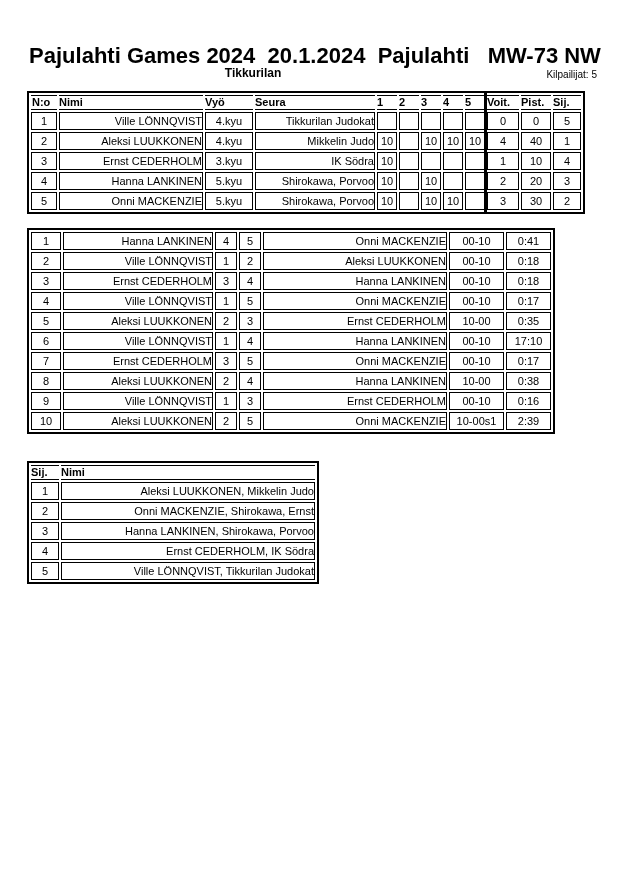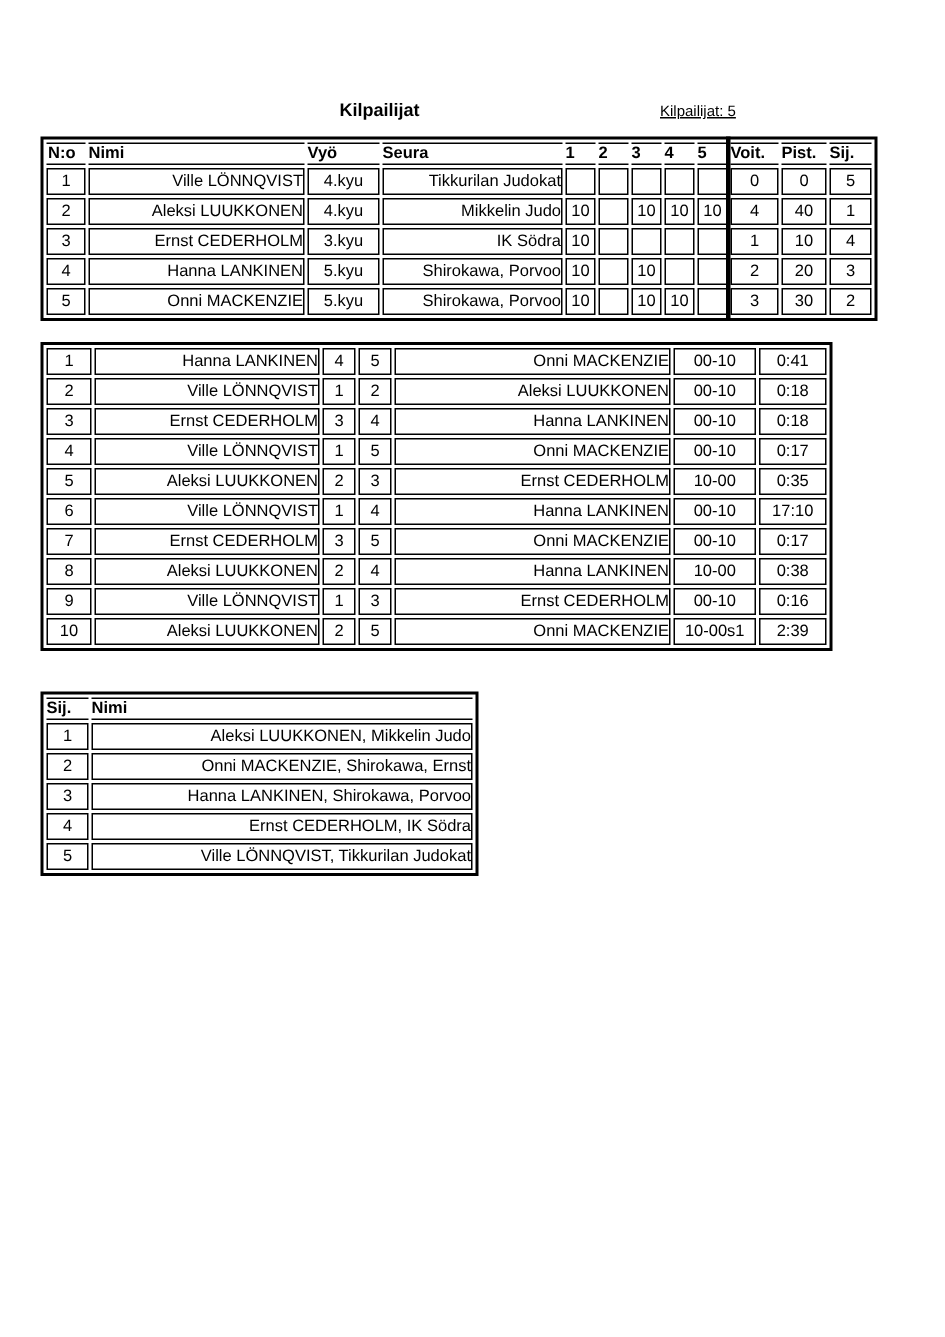--- a/index.html
+++ b/index.html
@@ -1,40 +1,41 @@
 <!DOCTYPE html>
 <html><head>
 <meta charset="utf-8">
 <style>
   html,body{margin:0;padding:0;background:#fff;}
   .doc{position:relative;width:630px;height:891px;background:#ffffff;
        font-family:"Liberation Sans",sans-serif;color:#000;overflow:hidden;}
   .title{position:absolute;top:43px;left:0;width:630px;text-align:center;
          font-size:22px;font-weight:bold;white-space:pre;letter-spacing:0px;}
   .hd{position:absolute;font-size:12px;font-weight:bold;text-align:center;white-space:nowrap;}
-  .count{position:absolute;top:69px;left:440px;width:157px;
-         font-size:10px;white-space:nowrap;text-decoration:underline;}
+  .count{position:absolute;top:69px;left:440px;width:157px;text-align:right;
+         font-size:10px;white-space:nowrap;}
   .twrap{position:absolute;}
   table.grid{table-layout:fixed;border-collapse:separate;border-spacing:2px;
              border:2px solid #000;background:#fff;}
   .grid td,.grid th{box-sizing:border-box;font-size:11px;padding:0;white-space:nowrap;}
   .grid td{border:1px solid #000;height:16px;line-height:16px;text-align:center;overflow:hidden;}
   .grid th{border-top:1px solid #000;border-bottom:1px solid #000;border-left:none;border-right:none;
            height:13px;line-height:13px;font-weight:bold;text-align:left;overflow:visible;}
   .grid td.l{text-align:right;padding-left:5px;}
   .grid th.l{text-align:left;padding-left:1px;}
   .vsep{position:absolute;top:0;bottom:0;width:3px;background:#000;}
 </style>
 </head>
 <body>
 
 <div class="doc">
 
-
-  <div class="hd" style="top:66px;left:103px;width:300px;">Kilpailijat</div>
+  <div class="title">Pajulahti Games 2024  20.1.2024  Pajulahti   MW-73 NW</div>
+
+  <div class="hd" style="top:66px;left:103px;width:300px;">Tikkurilan</div>
   <div class="count">Kilpailijat: 5</div>
 
   <div class="twrap" style="top:91px;left:27px;">
     <table class="grid">
       <colgroup>
         <col style="width:26px">
           <col style="width:144px">
           <col style="width:48px">
           <col style="width:120px">
         <col style="width:20px">

